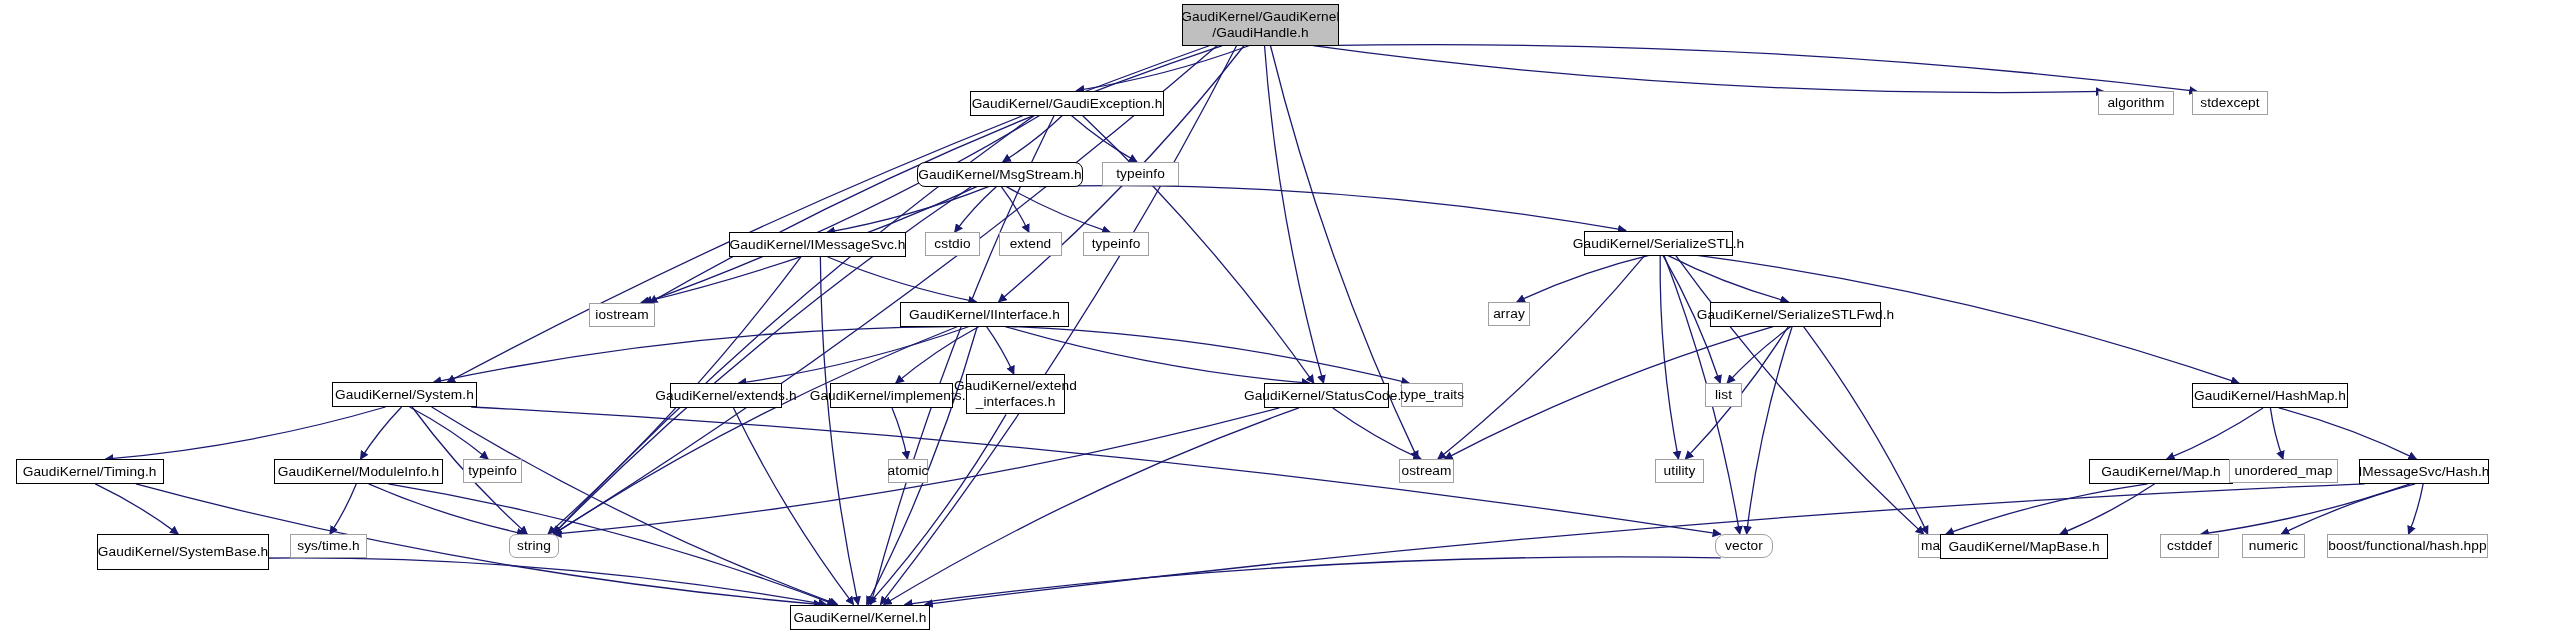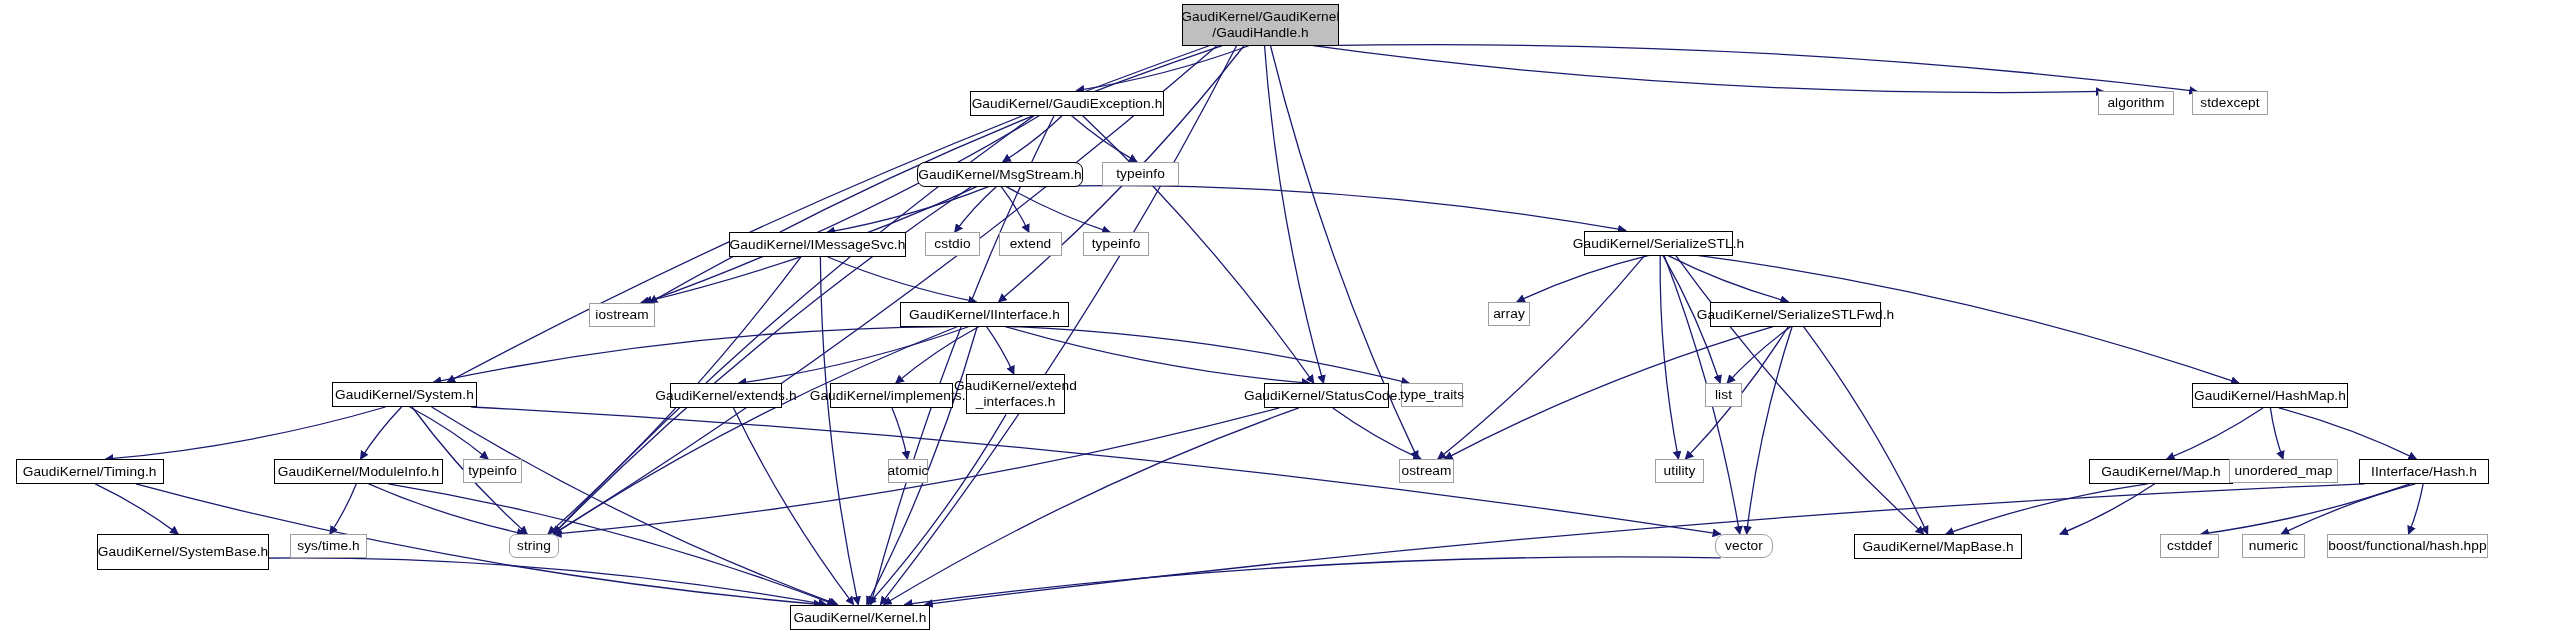--- a/index.html
+++ b/index.html
@@ -130,26 +130,26 @@
       <div class="node sys" style="left: 1705px; top: 383px; width: 37px; height: 24px;">list</div>
       <div class="node hdr" style="left: 2192px; top: 383px; width: 156px; height: 25px;">GaudiKernel/HashMap.h</div>
       <div class="node hdr" style="left: 15.6px; top: 459px; width: 148px; height: 25px;">GaudiKernel/Timing.h</div>
       <div class="node hdr" style="left: 274px; top: 459px; width: 169px; height: 25px;">GaudiKernel/ModuleInfo.h</div>
       <div class="node sys" style="left: 463px; top: 459px; width: 59px; height: 24px;">typeinfo</div>
       <div class="node sys" style="left: 888px; top: 459px; width: 40px; height: 24px;">atomic</div>
       <div class="node sys" style="left: 1399px; top: 459px; width: 55px; height: 24px;">ostream</div>
       <div class="node sys" style="left: 1655px; top: 459px; width: 49px; height: 24px;">utility</div>
       <div class="node hdr" style="left: 2089px; top: 459px; width: 144px; height: 25px;">GaudiKernel/Map.h</div>
       <div class="node sys" style="left: 2229px; top: 459px; width: 109px; height: 24px;">unordered_map</div>
-      <div class="node hdr" style="left: 2359px; top: 459px; width: 130px; height: 25px;">IInterface/Hash.h</div>
+      <div class="node hdr" style="left: 2359px; top: 459px; width: 130px; height: 25px;">IMessageSvc/Hash.h</div>
       <div class="node hdr" style="left: 97px; top: 534px; width: 172px; height: 36px;">GaudiKernel/SystemBase.h</div>
       <div class="node sys" style="left: 290px; top: 534px; width: 77px; height: 24px;">sys/time.h</div>
       <div class="node sys" style="left: 509px; top: 534px; width: 50px; height: 24px; border-radius: 7px;">string</div>
       <div class="node sys" style="left: 1715px; top: 534px; width: 58px; height: 24px; border-radius: 10px;">vector</div>
       <div class="node sys" style="left: 1918px; top: 534px; width: 33px; height: 24px;">map</div>
-      <div class="node hdr" style="left: 1854px; top: 534px; width: 168px; height: 25px;">GaudiKernel/MapBase.h</div>
+      <div class="node hdr" style="left: 1940px; top: 534px; width: 168px; height: 25px;">GaudiKernel/MapBase.h</div>
       <div class="node sys" style="left: 2160px; top: 534px; width: 59px; height: 24px;">cstddef</div>
       <div class="node sys" style="left: 2242px; top: 534px; width: 63px; height: 24px;">numeric</div>
       <div class="node sys" style="left: 2327px; top: 534px; width: 161px; height: 24px;">boost/functional/hash.hpp</div>
       <div class="node hdr" style="left: 790px; top: 605px; width: 140px; height: 25px;">GaudiKernel/Kernel.h</div>
     </div>
 </div>
 
 
 </body></html>

